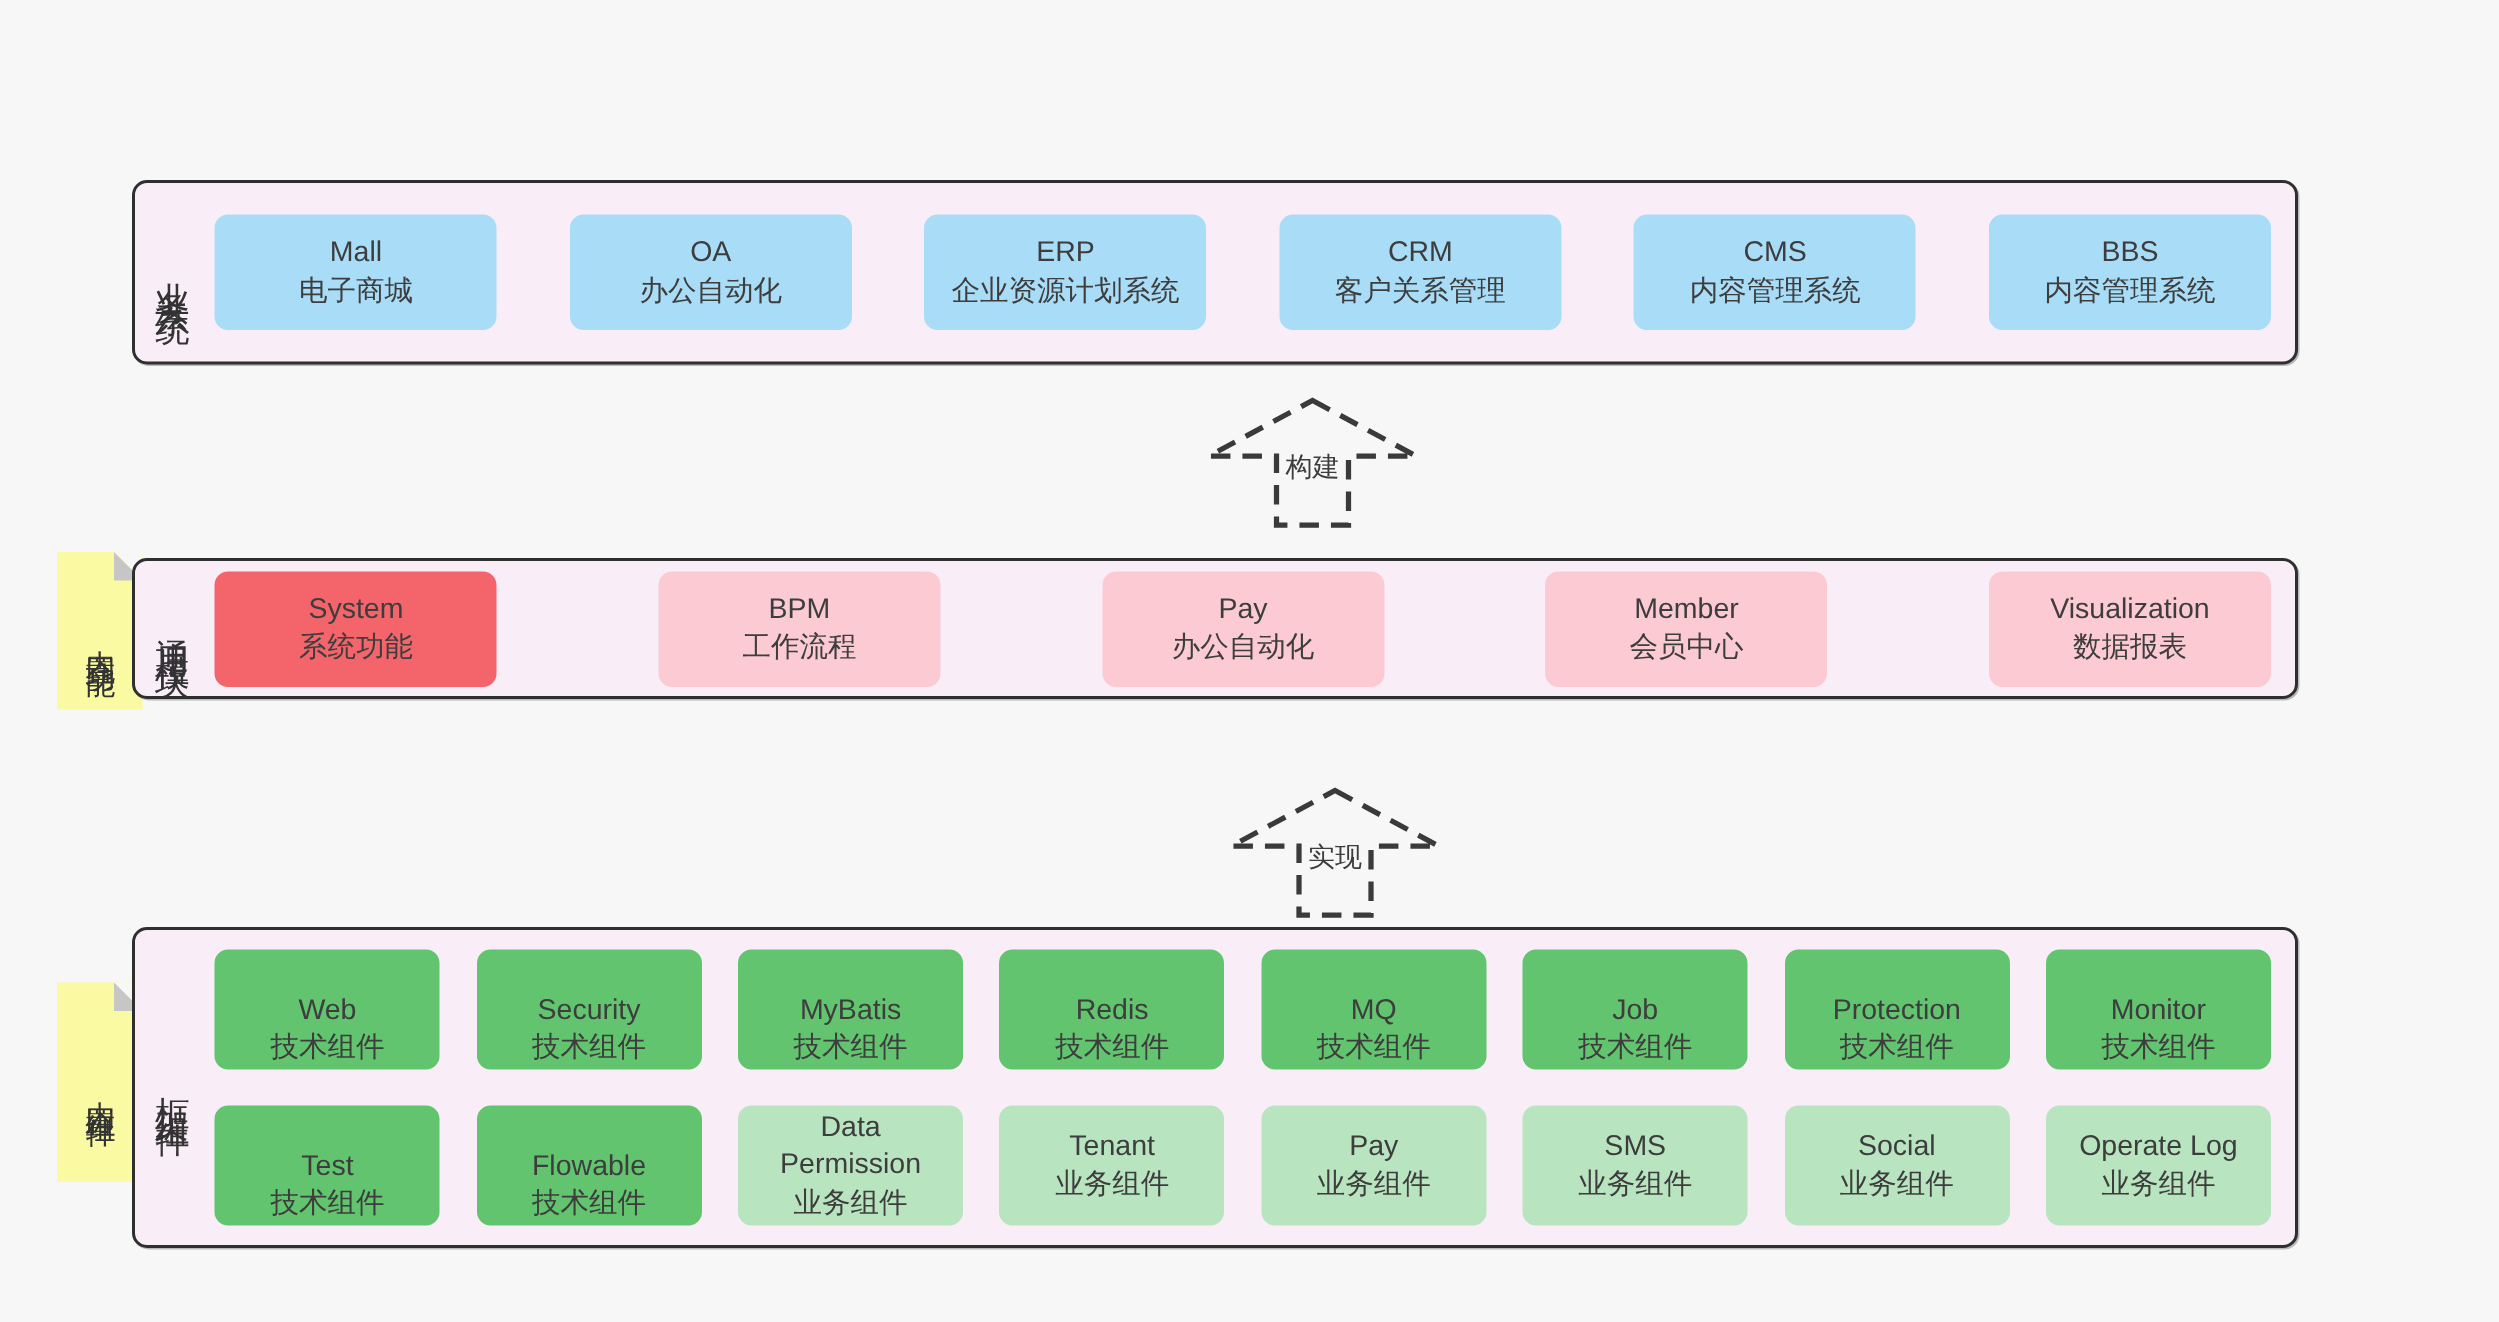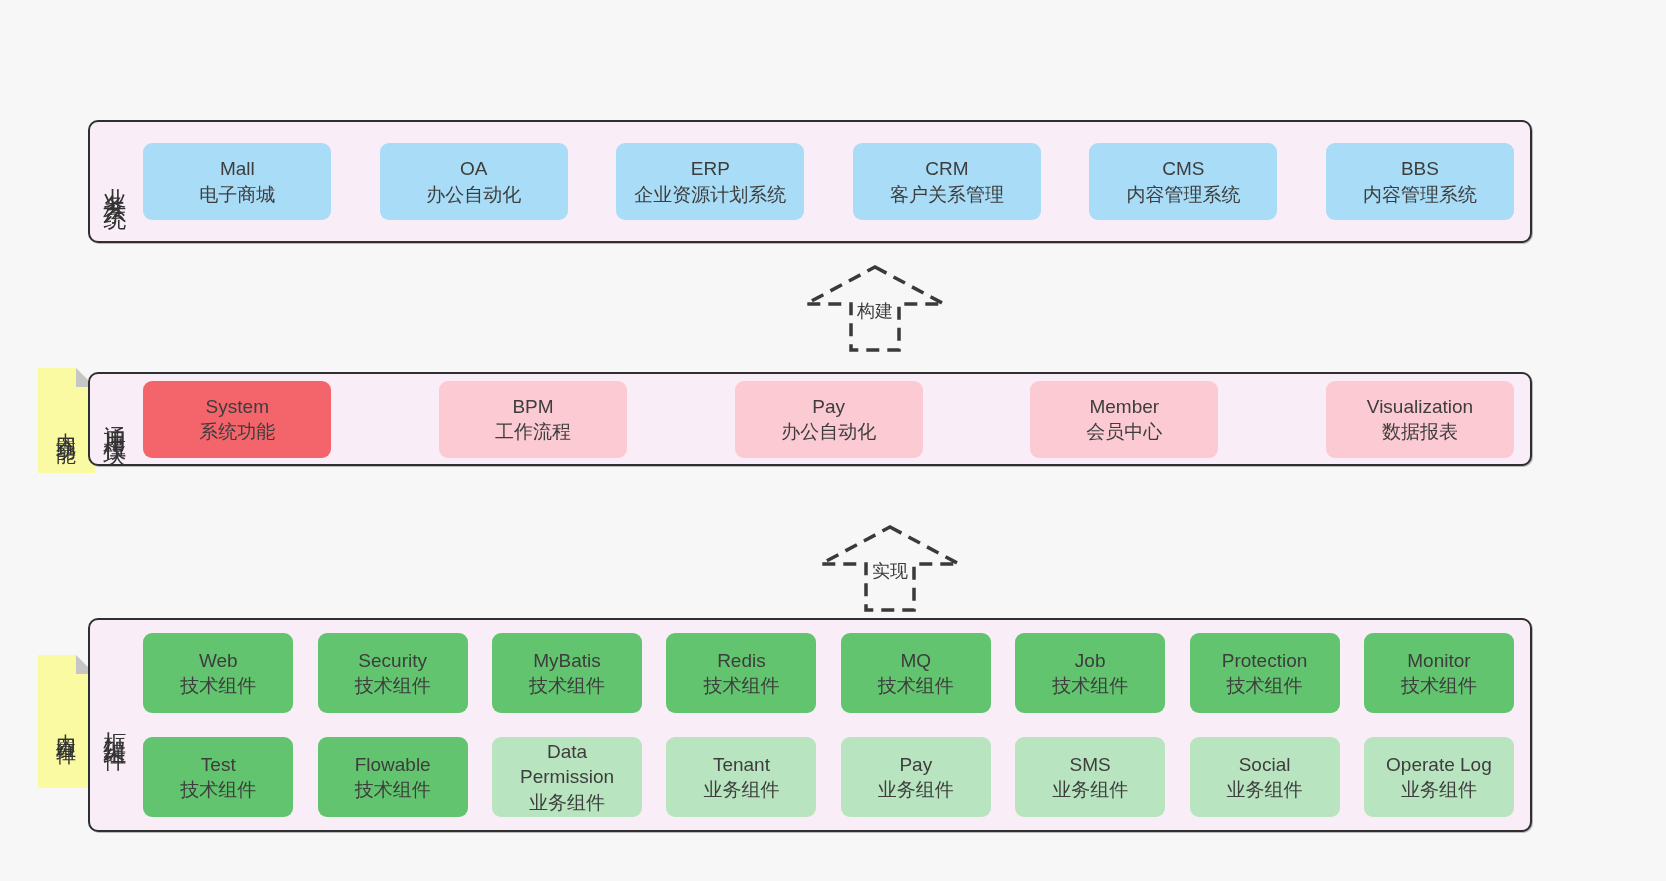--- a/index.html
+++ b/index.html
@@ -76,21 +76,21 @@
     line-height: 1.32;
     box-sizing: border-box;
     padding: 2px 6px;
   }
   .band-1 .box, .band-2 .box { width: 188px; height: 77px; }
   .band-3 .box { width: 150px; height: 80px; }
 
   .v-blue       { background: #a9dcf6; }
   .v-red        { background: #f3656b; }
   .v-pink       { background: #fbcad3; }
-  .v-green      { background: #62c46e; }
+  .v-green      { background: #62c46e; justify-content: flex-end; }
   .v-lightgreen { background: #b9e4c0; }
 
   
   .sticky {
     position: absolute;
     left: 38px;
     width: 57px;
     background: #fafaa2;
     z-index: 1;
     display: flex;

